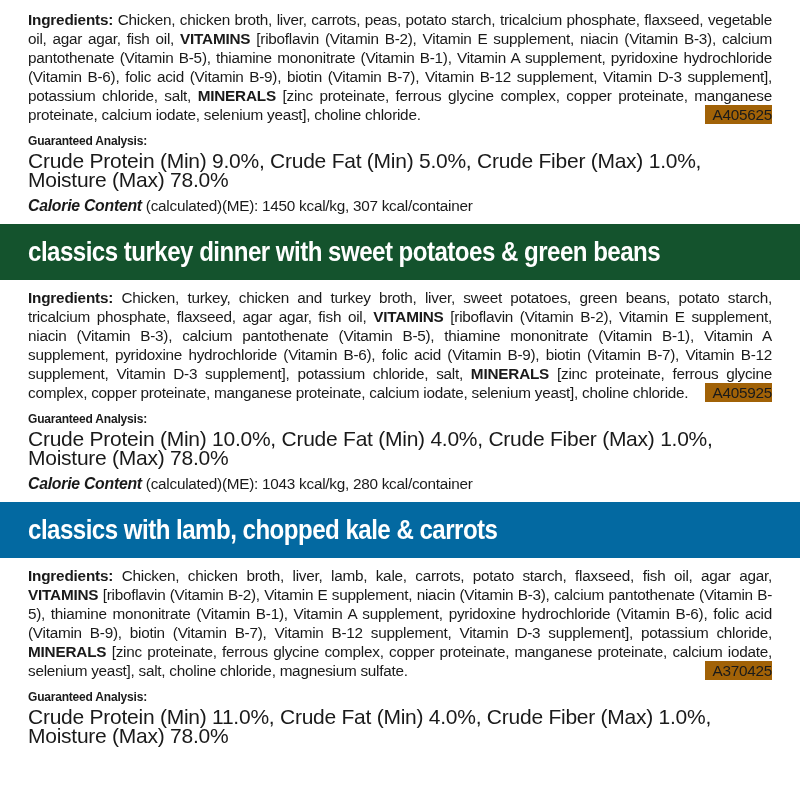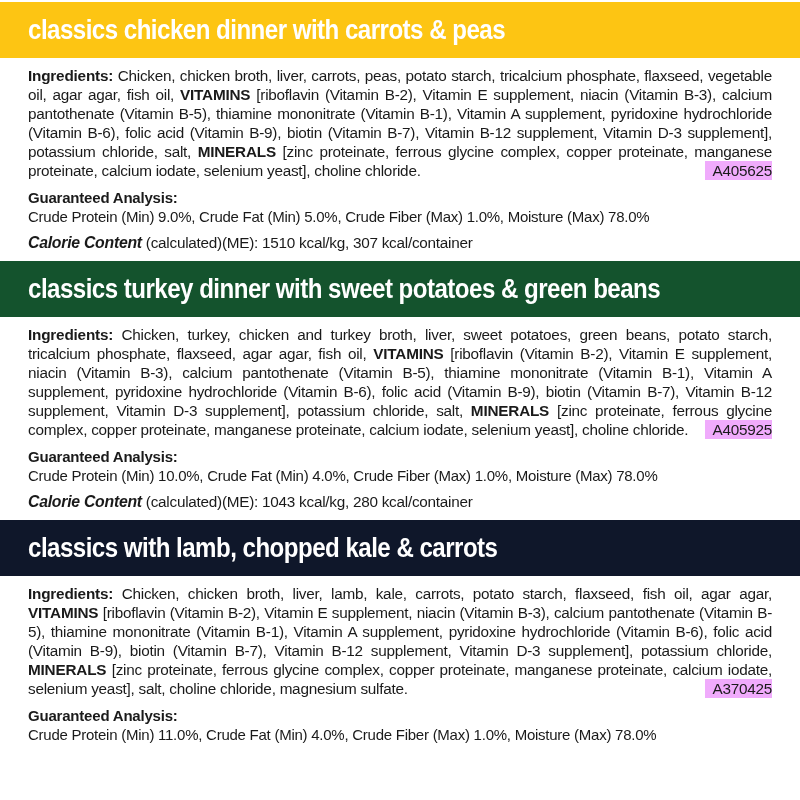--- a/index.html
+++ b/index.html
@@ -32,75 +32,72 @@
     font-size: 15.3px;
     line-height: 19px;
     letter-spacing: -0.25px;
     text-align: justify;
     position: relative;
   }
   .ingredients b { letter-spacing: -0.2px; }
   .product-code {
     position: absolute;
     right: 0; bottom: 0;
-    background: #f0abfc;
+    background: #a16207;
     padding-left: 8px;
   }
   .ga-heading {
     margin-top: 8px;
-    font-size: 15px;
+    font-size: 12px;
     line-height: 19px;
     font-weight: bold;
     letter-spacing: -0.2px;
   }
   .ga-values {
-    font-size: 15px;
+    font-size: 21px;
     line-height: 19px;
     letter-spacing: -0.25px;
   }
   .calorie {
     margin-top: 7px;
     margin-bottom: 9px;
     font-size: 15.3px;
     line-height: 19px;
     letter-spacing: -0.25px;
   }
   .calorie b { font-size: 15.8px; font-style: italic; }
 </style>
 </head>
 <body>
 
 <div class="page">
 
   <section class="product">
-    <header class="banner" style="background: rgb(253, 197, 19);">
-      <h1 class="banner-title">classics chicken dinner with carrots &amp; peas</h1>
-    </header>
     <div class="content">
       <p class="ingredients"><b>Ingredients:</b><span> Chicken, chicken broth, liver, carrots, peas, potato starch, tricalcium phosphate, flaxseed, vegetable oil, agar agar, fish oil, </span><b>VITAMINS</b><span> [riboflavin (Vitamin B-2), Vitamin E supplement, niacin (Vitamin B-3), calcium pantothenate (Vitamin B-5), thiamine mononitrate (Vitamin B-1), Vitamin A supplement, pyridoxine hydrochloride (Vitamin B-6), folic acid (Vitamin B-9), biotin (Vitamin B-7), Vitamin B-12 supplement, Vitamin D-3 supplement], potassium chloride, salt, </span><b>MINERALS</b><span> [zinc proteinate, ferrous glycine complex, copper proteinate, manganese proteinate, calcium iodate, selenium yeast], choline chloride.</span><span class="product-code">A405625</span></p>
       <h2 class="ga-heading">Guaranteed Analysis:</h2>
       <p class="ga-values">Crude Protein (Min) 9.0%, Crude Fat (Min) 5.0%, Crude Fiber (Max) 1.0%, Moisture (Max) 78.0%</p>
-      <p class="calorie"><b>Calorie Content</b><span> (calculated)(ME): 1510 kcal/kg, 307 kcal/container</span></p>
+      <p class="calorie"><b>Calorie Content</b><span> (calculated)(ME): 1450 kcal/kg, 307 kcal/container</span></p>
     </div>
   </section>
 
   <section class="product">
     <header class="banner" style="background: #14532d;">
       <h1 class="banner-title">classics turkey dinner with sweet potatoes &amp; green beans</h1>
     </header>
     <div class="content">
       <p class="ingredients"><b>Ingredients:</b><span> Chicken, turkey, chicken and turkey broth, liver, sweet potatoes, green beans, potato starch, tricalcium phosphate, flaxseed, agar agar, fish oil, </span><b>VITAMINS</b><span> [riboflavin (Vitamin B-2), Vitamin E supplement, niacin (Vitamin B-3), calcium pantothenate (Vitamin B-5), thiamine mononitrate (Vitamin B-1), Vitamin A supplement, pyridoxine hydrochloride (Vitamin B-6), folic acid (Vitamin B-9), biotin (Vitamin B-7), Vitamin B-12 supplement, Vitamin D-3 supplement], potassium chloride, salt, </span><b>MINERALS</b><span> [zinc proteinate, ferrous glycine complex, copper proteinate, manganese proteinate, calcium iodate, selenium yeast], choline chloride.</span><span class="product-code">A405925</span></p>
       <h2 class="ga-heading">Guaranteed Analysis:</h2>
       <p class="ga-values">Crude Protein (Min) 10.0%, Crude Fat (Min) 4.0%, Crude Fiber (Max) 1.0%, Moisture (Max) 78.0%</p>
       <p class="calorie"><b>Calorie Content</b><span> (calculated)(ME): 1043 kcal/kg, 280 kcal/container</span></p>
     </div>
   </section>
 
   <section class="product">
-    <header class="banner" style="background: #0f172a;">
+    <header class="banner" style="background: #0369a1;">
       <h1 class="banner-title">classics with lamb, chopped kale &amp; carrots</h1>
     </header>
     <div class="content">
       <p class="ingredients"><b>Ingredients:</b><span> Chicken, chicken broth, liver, lamb, kale, carrots, potato starch, flaxseed, fish oil, agar agar, </span><b>VITAMINS</b><span> [riboflavin (Vitamin B-2), Vitamin E supplement, niacin (Vitamin B-3), calcium pantothenate (Vitamin B-5), thiamine mononitrate (Vitamin B-1), Vitamin A supplement, pyridoxine hydrochloride (Vitamin B-6), folic acid (Vitamin B-9), biotin (Vitamin B-7), Vitamin B-12 supplement, Vitamin D-3 supplement], potassium chloride, </span><b>MINERALS</b><span> [zinc proteinate, ferrous glycine complex, copper proteinate, manganese proteinate, calcium iodate, selenium yeast], salt, choline chloride, magnesium sulfate.</span><span class="product-code">A370425</span></p>
       <h2 class="ga-heading">Guaranteed Analysis:</h2>
       <p class="ga-values">Crude Protein (Min) 11.0%, Crude Fat (Min) 4.0%, Crude Fiber (Max) 1.0%, Moisture (Max) 78.0%</p>
     </div>
   </section>
 
 </div>

